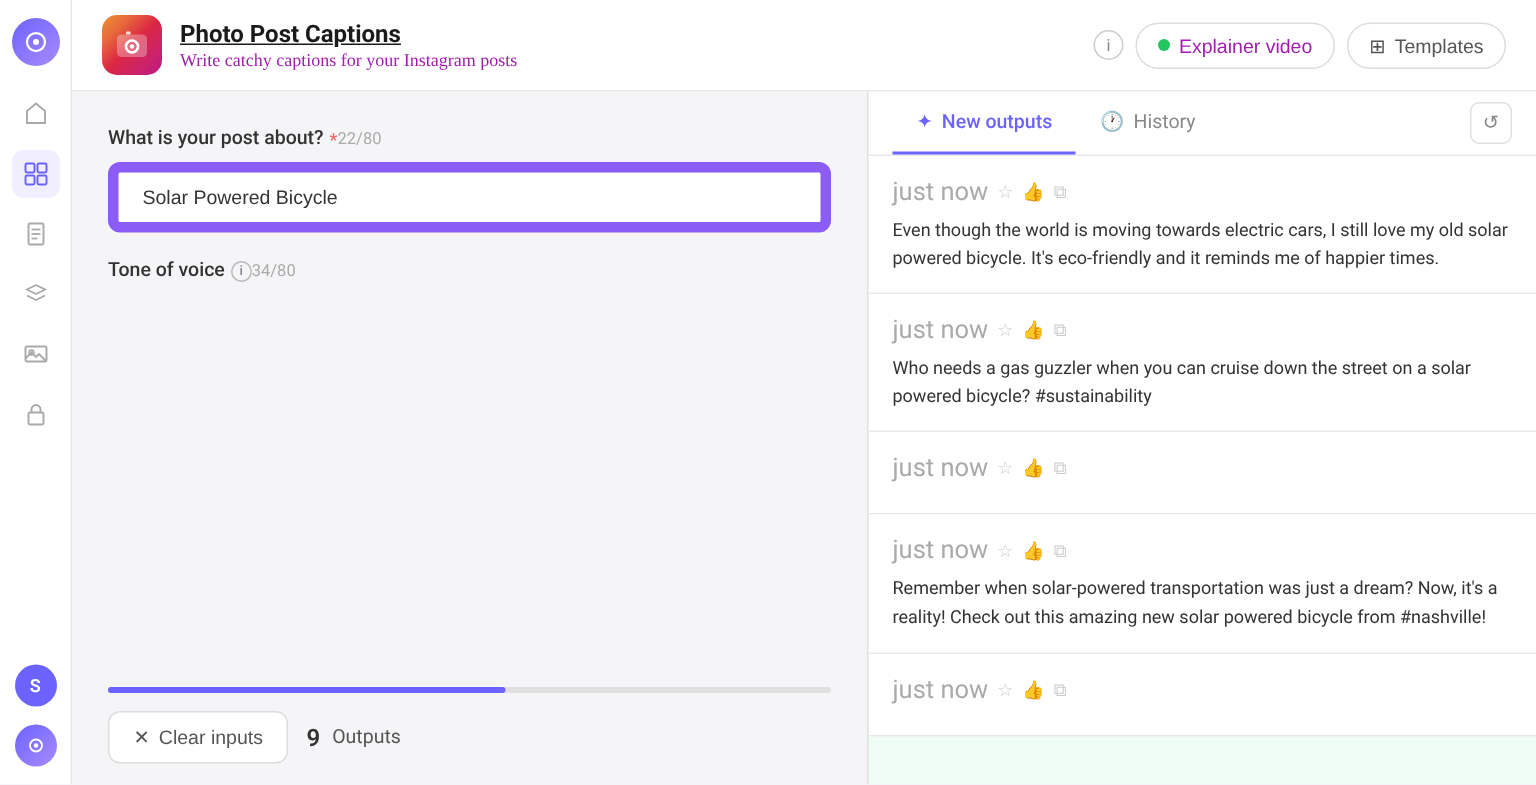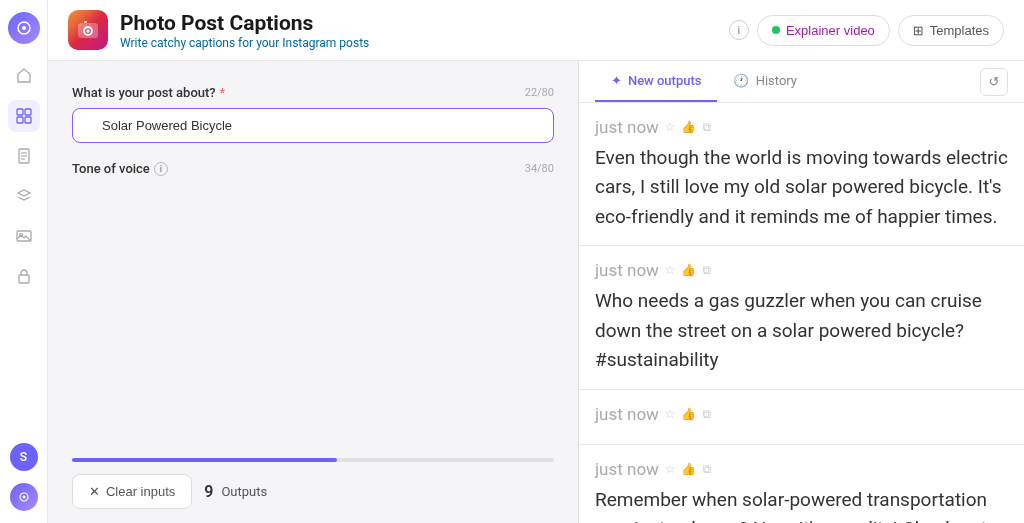--- a/index.html
+++ b/index.html
@@ -102,28 +102,30 @@
       height: 40px;
       border-radius: 10px;
       background: linear-gradient(135deg, #f09433, #e6683c, #dc2743, #cc2366, #bc1888);
       display: flex;
       align-items: center;
       justify-content: center;
       color: white;
       font-size: 20px;
     }
     .header-title {
-      font-size: 21px;
+      font-size: 16px;
       font-weight: 700;
       color: #1a1a1a;
+      text-decoration: underline;
     }
     .header-subtitle {
       font-size: 12px;
-      color: #0369a1;
+      color: #a21caf;
       margin-top: 1px;
+      font-family: Liberation Serif, serif;
     }
     .header-actions {
       display: flex;
       align-items: center;
       gap: 8px;
     }
     .btn-explainer {
       display: flex;
       align-items: center;
       gap: 6px;
@@ -186,40 +188,40 @@
     .form-group {
       margin-bottom: 18px;
     }
     .form-label {
       font-size: 13px;
       color: #333;
       font-weight: 500;
       margin-bottom: 8px;
       display: flex;
       align-items: center;
-      justify-content: space-between;
+      justify-content: flex-start;
     }
     .form-label-text {
       display: flex;
       align-items: center;
       gap: 4px;
     }
     .required-star {
       color: #f56565;
       font-size: 12px;
     }
     .char-count {
       font-size: 11px;
       color: #aaa;
       font-weight: 400;
     }
     .form-input {
       width: 100%;
-      padding: 9px 29px;
-      border: 1px solid #8b5cf6;
+      padding: 9px 16px;
+      border: 7px solid #8b5cf6;
       border-radius: 8px;
       font-size: 13px;
       color: #333;
       background: #fff;
       outline: none;
     }
     .info-icon-sm {
       display: inline-flex;
       align-items: center;
       justify-content: center;
@@ -361,21 +363,21 @@
       display: flex;
       align-items: center;
       gap: 6px;
     }
     .action-icon {
       font-size: 12px;
       color: #ccc;
       cursor: pointer;
     }
     .output-text {
-      font-size: 19px;
+      font-size: 12px;
       color: #333;
       line-height: 1.55;
     }
 
     
     .outputs-list::-webkit-scrollbar { width: 4px; }
     .outputs-list::-webkit-scrollbar-track { background: transparent; }
     .outputs-list::-webkit-scrollbar-thumb { background: #ddd; border-radius: 2px; }
   </style>
 </head>

